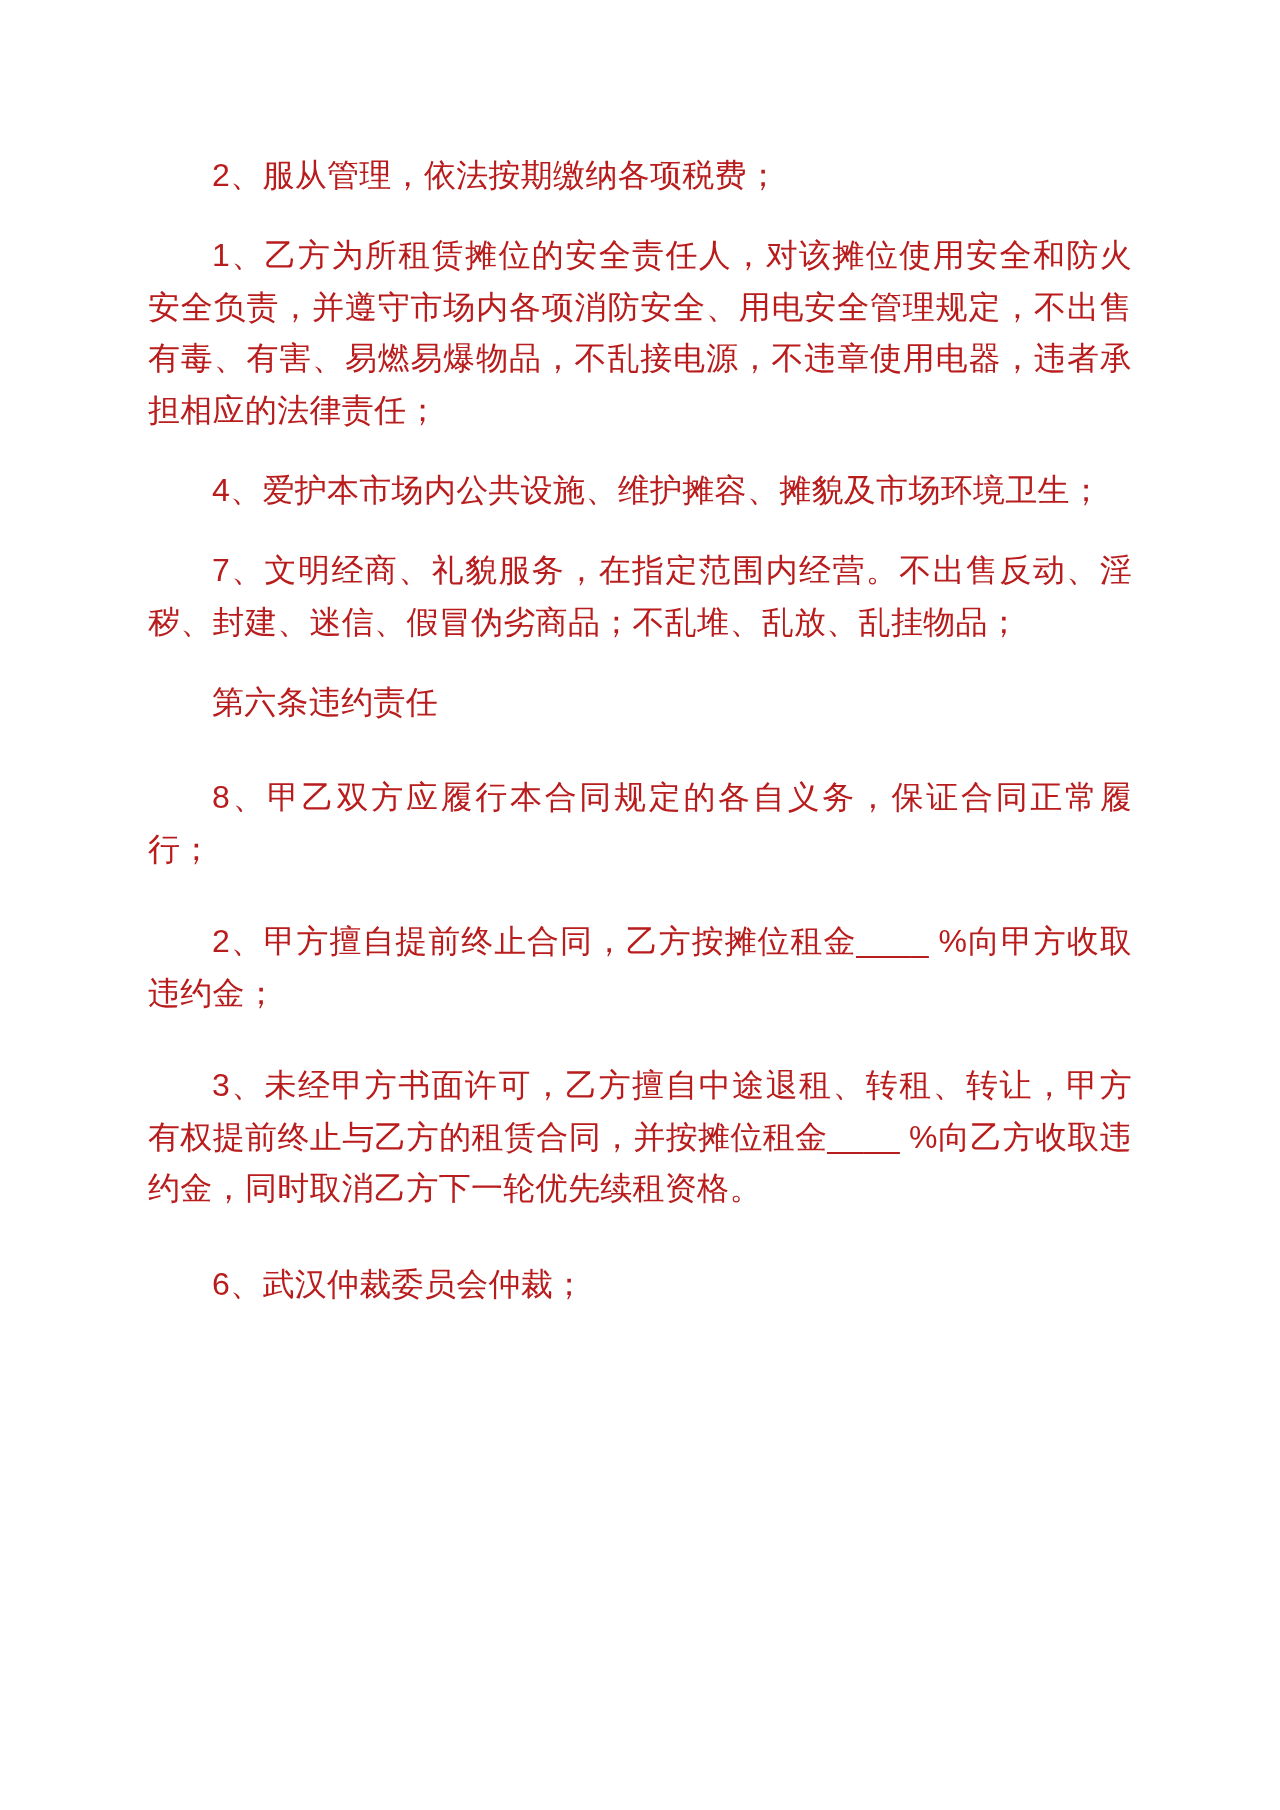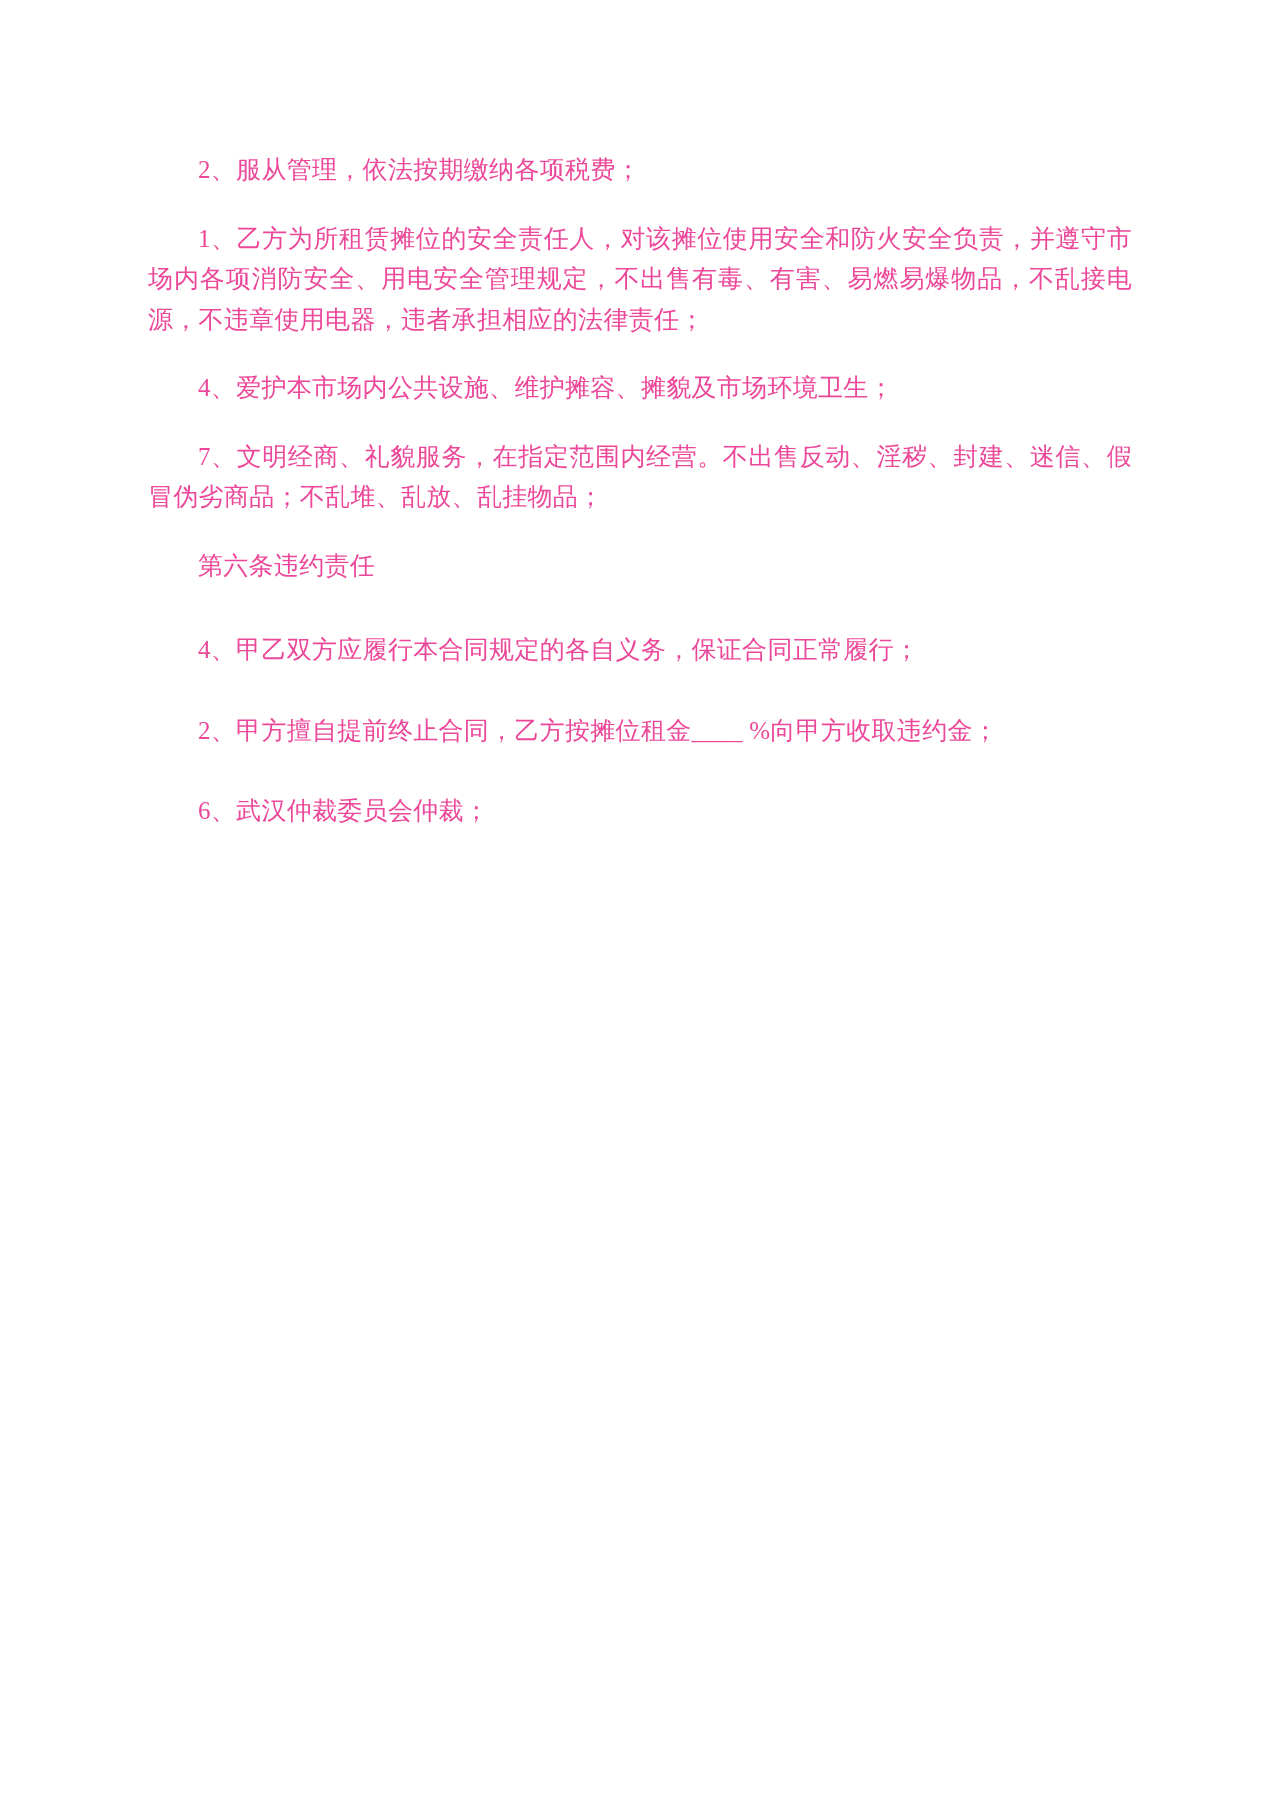--- a/index.html
+++ b/index.html
@@ -18,28 +18,28 @@
     box-sizing: border-box;
     overflow: hidden;
   }
   .content {
     position: absolute;
     left: 148px;
     top: 150px;
     width: 984px;
   }
   .para {
-    font-size: 25px;
+    font-size: 32px;
     line-height: 1.62;
-    color: #ec4899;
+    color: #b91c1c;
     text-indent: 2em;
     margin: 0 0 28px 0;
     text-align: justify;
     letter-spacing: 0.3px;
-    font-family: Liberation Serif, serif;
+    font-family: Liberation Sans, sans-serif;
   }
   .para.heading {
     font-weight: normal;
   }
   .gap-lg {
     margin-bottom: 44px;
   }
   .gap-md {
     margin-bottom: 40px;
   }
@@ -54,23 +54,24 @@
 
     <p class="para">1、乙方为所租赁摊位的安全责任人，对该摊位使用安全和防火安全负责，并遵守市场内各项消防安全、用电安全管理规定，不出售有毒、有害、易燃易爆物品，不乱接电源，不违章使用电器，违者承担相应的法律责任；</p>
 
     <p class="para">4、爱护本市场内公共设施、维护摊容、摊貌及市场环境卫生；</p>
 
     <p class="para">7、文明经商、礼貌服务，在指定范围内经营。不出售反动、淫秽、封建、迷信、假冒伪劣商品；不乱堆、乱放、乱挂物品；</p>
 
 
     <p class="para heading gap-lg">第六条违约责任</p>
 
-    <p class="para gap-md">4、甲乙双方应履行本合同规定的各自义务，保证合同正常履行；</p>
+    <p class="para gap-md">8、甲乙双方应履行本合同规定的各自义务，保证合同正常履行；</p>
 
     <p class="para gap-md">2、甲方擅自提前终止合同，乙方按摊位租金____ %向甲方收取违约金；</p>
 
+    <p class="para gap-lg">3、未经甲方书面许可，乙方擅自中途退租、转租、转让，甲方有权提前终止与乙方的租赁合同，并按摊位租金____ %向乙方收取违约金，同时取消乙方下一轮优先续租资格。</p>
 
 
     <p class="para gap-md">6、武汉仲裁委员会仲裁；</p>
 
 
   </div>
 </div>
 
 </body></html>

